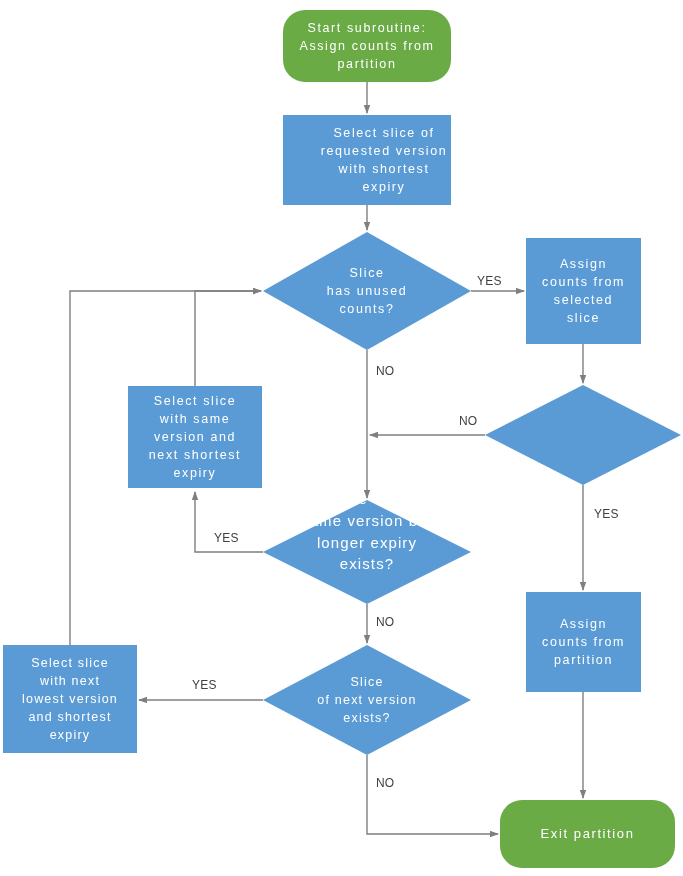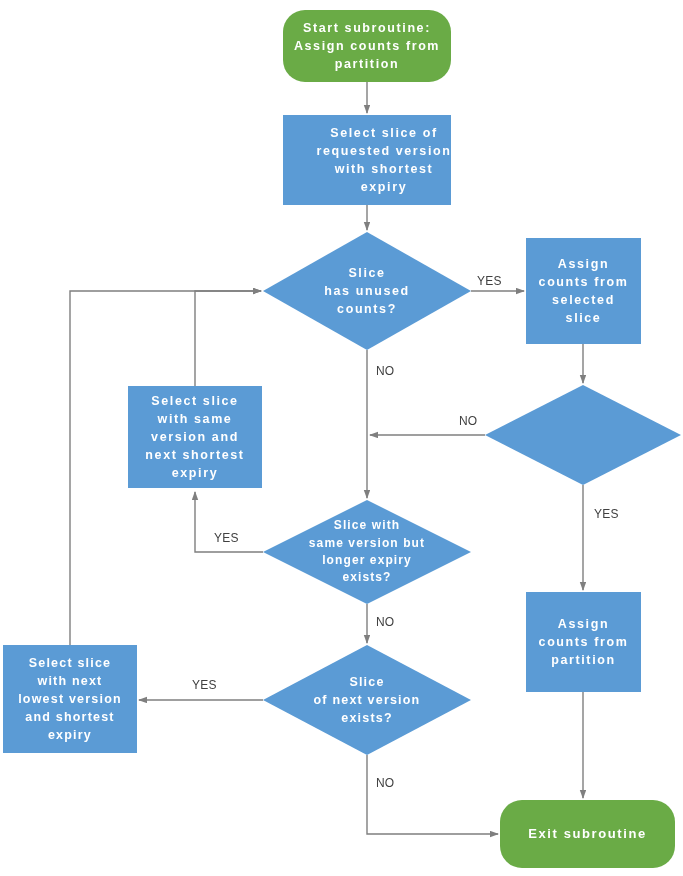--- a/index.html
+++ b/index.html
@@ -2,21 +2,21 @@
 <html><head>
 <meta charset="utf-8">
 <style>
   html,body{margin:0;padding:0;background:#ffffff;}
   body{width:683px;height:876px;overflow:hidden;
        font-family:"Liberation Sans","DejaVu Sans",sans-serif;}
   #canvas{position:relative;width:683px;height:876px;}
   svg{position:absolute;top:0;left:0;width:683px;height:876px;}
   .node-label{
     position:absolute;display:flex;align-items:center;justify-content:center;
-    text-align:center;color:#ffffff;font-weight:bold;letter-spacing:1.6px;
+    text-align:center;color:#ffffff;font-weight:normal;letter-spacing:1.6px;
     line-height:1.45;pointer-events:none;
   }
   .edge-label{
     position:absolute;color:#404040;font-size:12px;letter-spacing:0.2px;
     white-space:nowrap;
   }
 </style>
 </head>
 <body>
 
@@ -94,38 +94,38 @@
 
   <div class="node-label" style="left:527px;top:238px;width:113px;height:106px;font-size:12.5px;">
     <span>Assign<br>counts from<br>selected<br>slice</span>
   </div>
 
 
   <div class="node-label" style="left:129px;top:386px;width:132px;height:102px;font-size:12.5px;">
     <span>Select slice<br>with same<br>version and<br>next shortest<br>expiry</span>
   </div>
 
-  <div class="node-label" style="left:275px;top:512px;width:184px;height:80px;font-size:12px;letter-spacing:1.1px;">
+  <div class="node-label" style="left:275px;top:495px;width:184px;height:80px;font-size:15px;letter-spacing:1.1px;align-items:flex-end;">
     <span>Slice with<br>same version but<br>longer expiry<br>exists?</span>
   </div>
 
   <div class="node-label" style="left:280px;top:660px;width:174px;height:80px;font-size:12.5px;letter-spacing:1.2px;">
     <span>Slice<br>of next version<br>exists?</span>
   </div>
 
   <div class="node-label" style="left:4px;top:645px;width:132px;height:108px;font-size:12.5px;letter-spacing:1.2px;">
     <span>Select slice<br>with next<br>lowest version<br>and shortest<br>expiry</span>
   </div>
 
   <div class="node-label" style="left:527px;top:592px;width:113px;height:100px;font-size:12.5px;">
     <span>Assign<br>counts from<br>partition</span>
   </div>
 
   <div class="node-label" style="left:501px;top:800px;width:173px;height:68px;font-size:13px;">
-    <span>Exit subroutine</span>
+    <span>Exit partition</span>
   </div>
 
   <span class="edge-label" style="left:477px;top:274px;">YES</span>
 
   <span class="edge-label" style="left:376px;top:364px;">NO</span>
 
   <span class="edge-label" style="left:459px;top:414px;">NO</span>
 
   <span class="edge-label" style="left:594px;top:507px;">YES</span>
 

